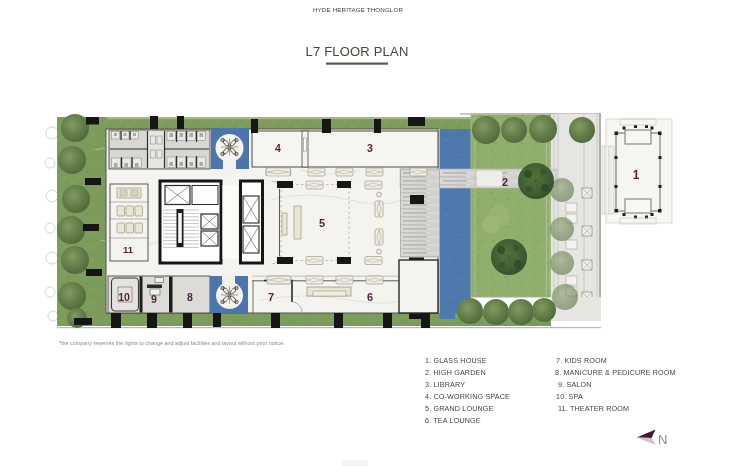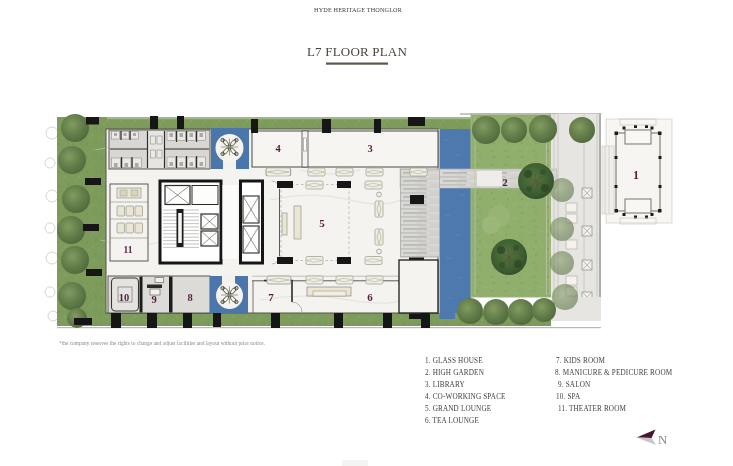--- a/index.html
+++ b/index.html
@@ -1,17 +1,17 @@
 <!DOCTYPE html>
 <html><head>
 <meta charset="utf-8">
 <style>
 html,body{margin:0;padding:0;background:#ffffff;}
 #page{position:relative;width:719px;height:466px;overflow:hidden;background:#ffffff;
-  font-family:Liberation Serif, serif;}
+  font-family:Liberation Sans, sans-serif;}
 svg{position:absolute;left:0;top:0;}
 </style>
 </head>
 <body>
 <div id="page">
 <svg width="733" height="466" viewBox="0 0 733 466">
 <defs>
   <radialGradient id="gtree" cx="40%" cy="38%" r="72%">
     <stop offset="0%" stop-color="#829b60"></stop>
     <stop offset="55%" stop-color="#627c49"></stop>

